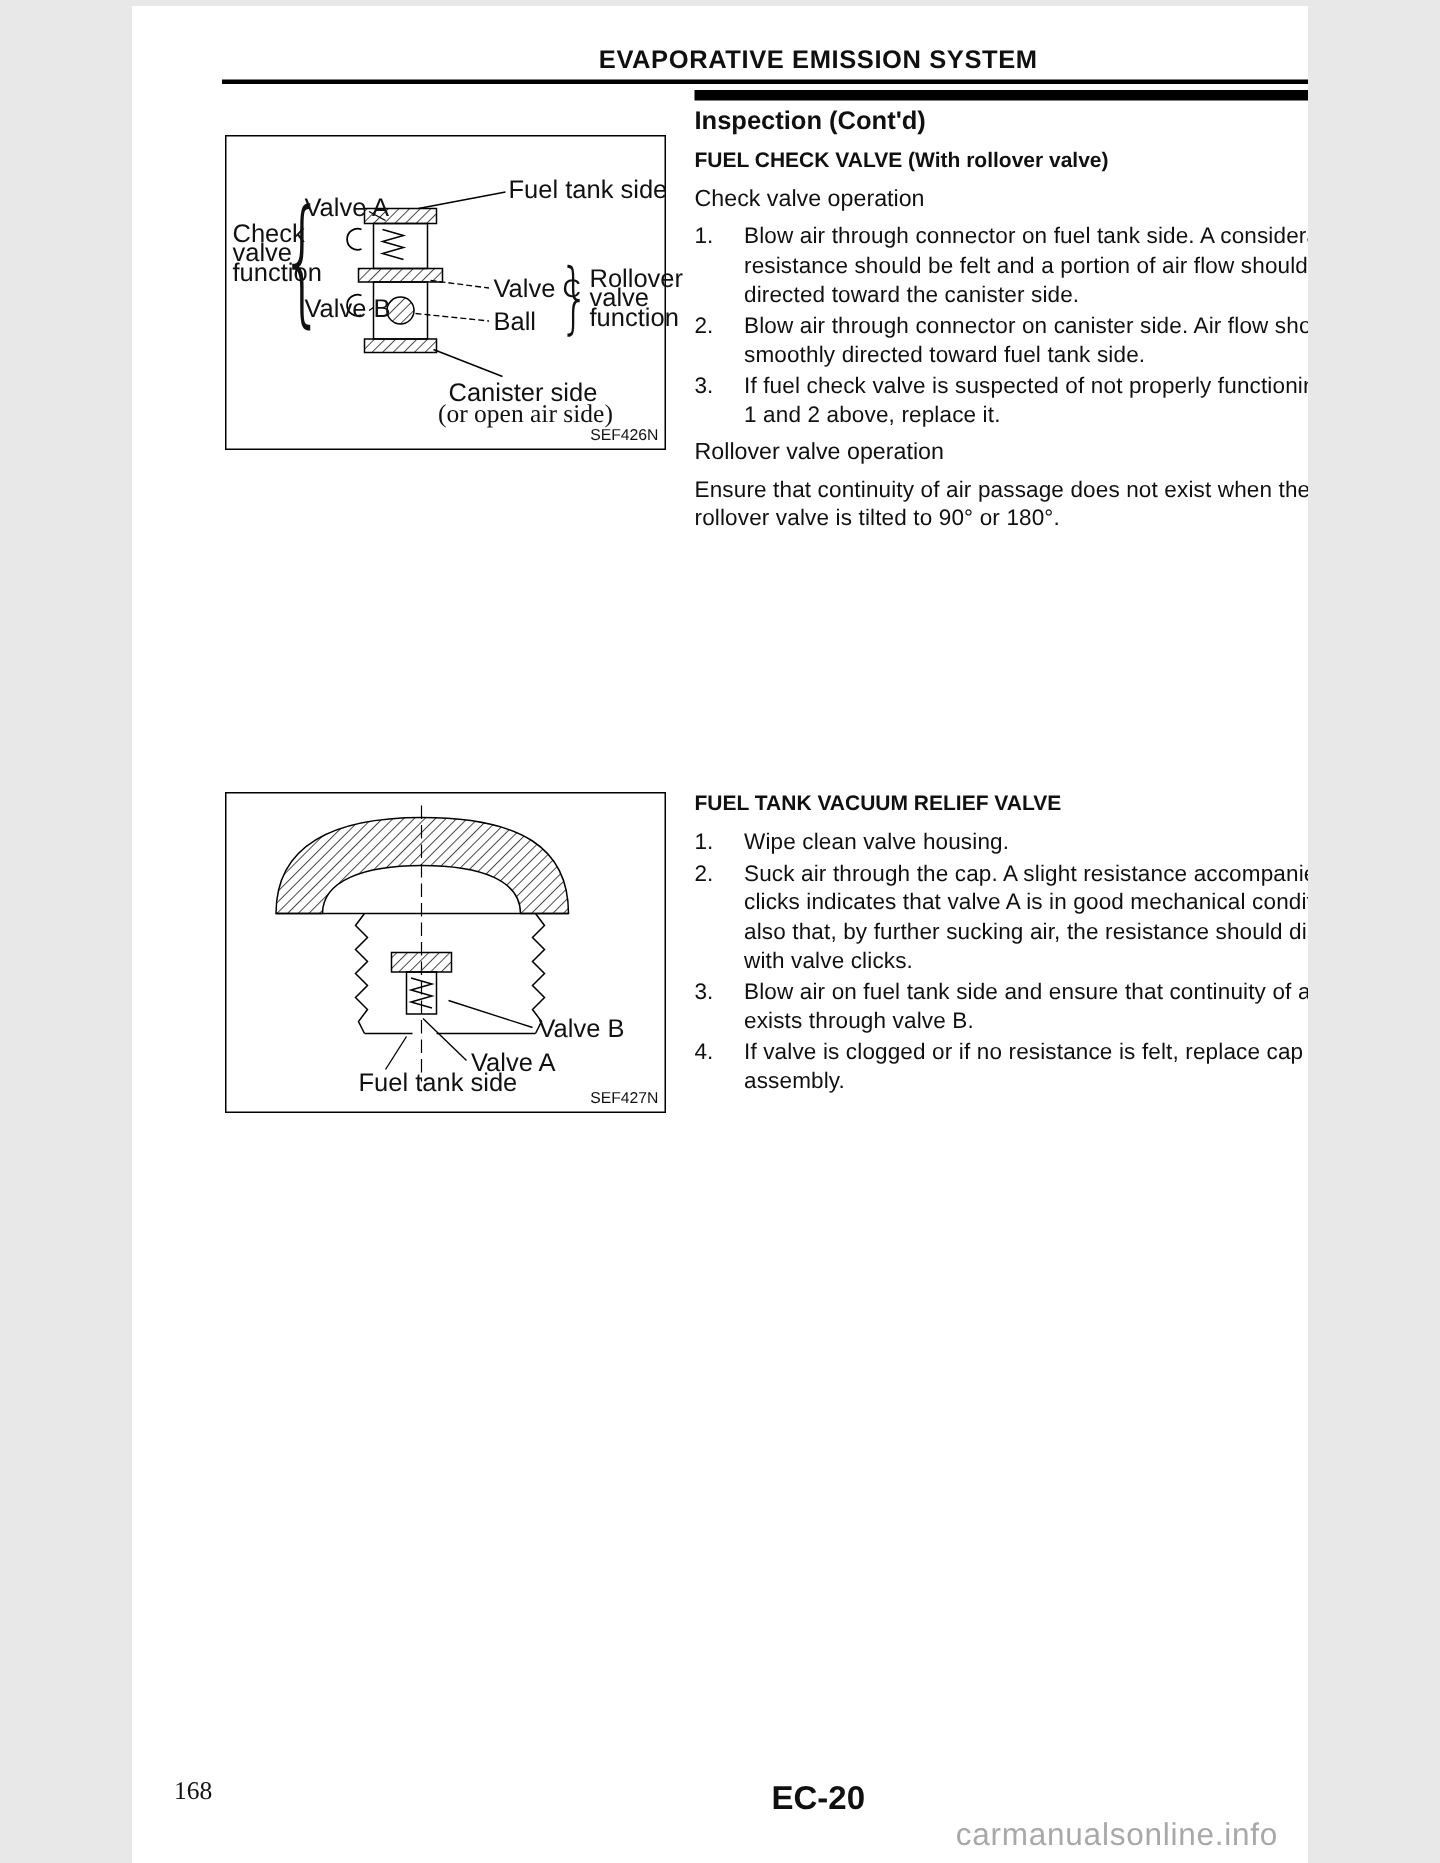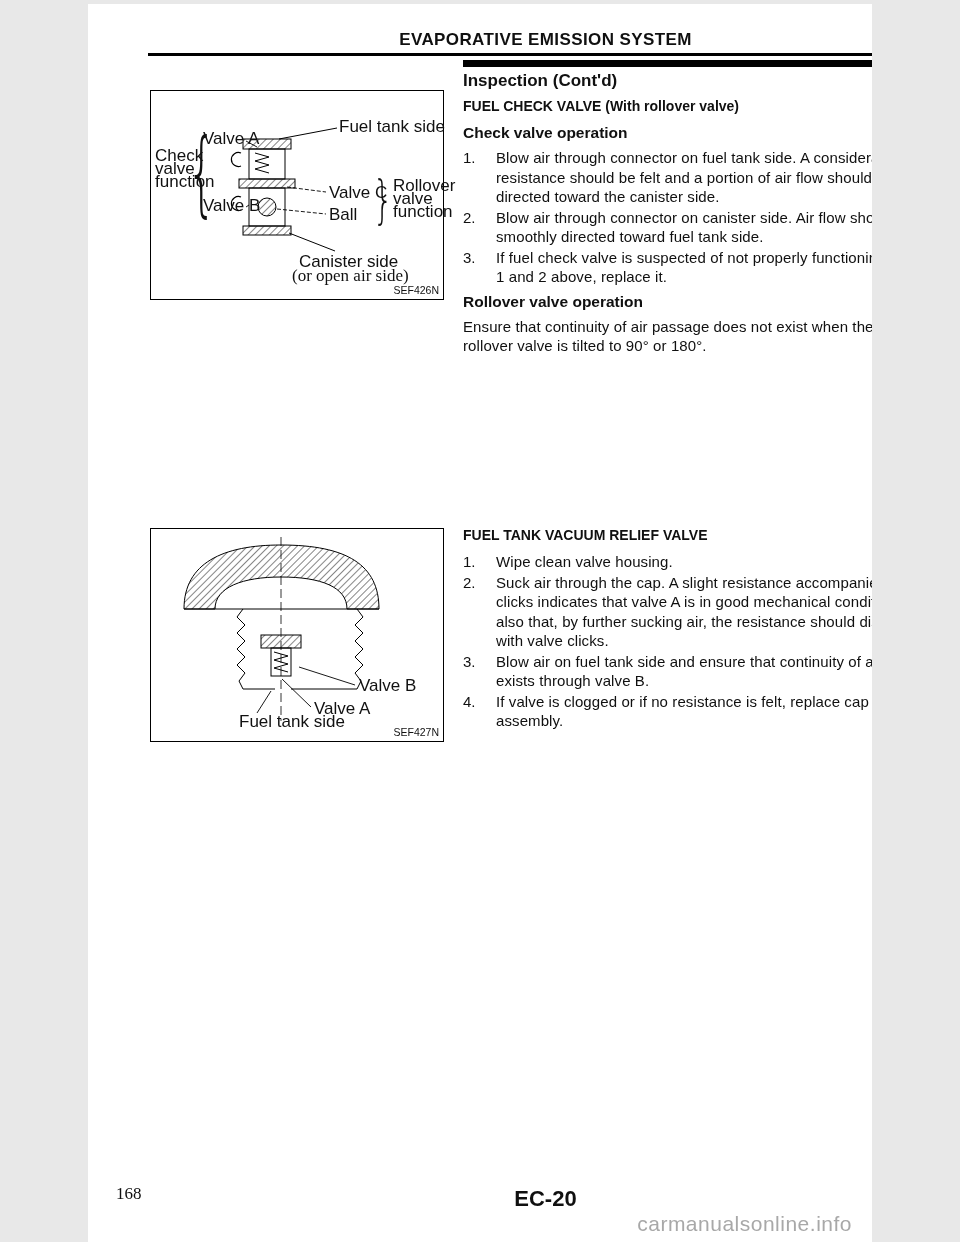--- a/index.html
+++ b/index.html
@@ -27,21 +27,21 @@
   .brace-left  { left:36px; top:40px; font-size:92px; line-height:86px; transform:scaleX(0.5); transform-origin:left top; }
   .brace-right { left:222px; top:84px; font-size:52px; line-height:48px; transform:scaleX(0.6); transform-origin:left top; }
   .stack span { display:block; }
 
   
   .right-top    { position:absolute; left:375px; top:56px;  width:486px; }
   .right-bottom { position:absolute; left:375px; top:522px; width:486px; }
   .black-bar { height:7px; background:#000; margin-bottom:4px; }
   .h-inspection { font-size:17px;  font-weight:bold; margin:0 0 6px 0; line-height:20px; }
   .h-section    { font-size:14px; font-weight:bold; margin:0 0 7px 0; line-height:19px; }
-  .h-sub        { font-size:15.5px; font-weight:bold; margin:5px 0 6px 0; line-height:19px; }
+  .h-sub        { font-size:15.5px; font-weight:normal; margin:5px 0 6px 0; line-height:19px; }
   .steps { margin:0; }
   .step { display:flex; font-size:15px; line-height:19.5px; margin:0 0 1px 0; }
   .step .num { width:33px; flex:none; }
   .step .txt { flex:1; letter-spacing:0.1px; }
   .para { font-size:15px; line-height:19.5px; letter-spacing:0.1px; margin:0; }
 
   
   .page-code { position:absolute; top:1182px; left:60px; width:795px; text-align:center; font-size:22px; font-weight:bold; }
   .folio { position:absolute; left:28px; top:1180px; font-family:"Liberation Serif", serif; font-size:17px;text-align:center; }
   .watermark { position:absolute; right:20px; top:1208px; font-size:21px; color:#a8a8a8; letter-spacing:0.5px; }

